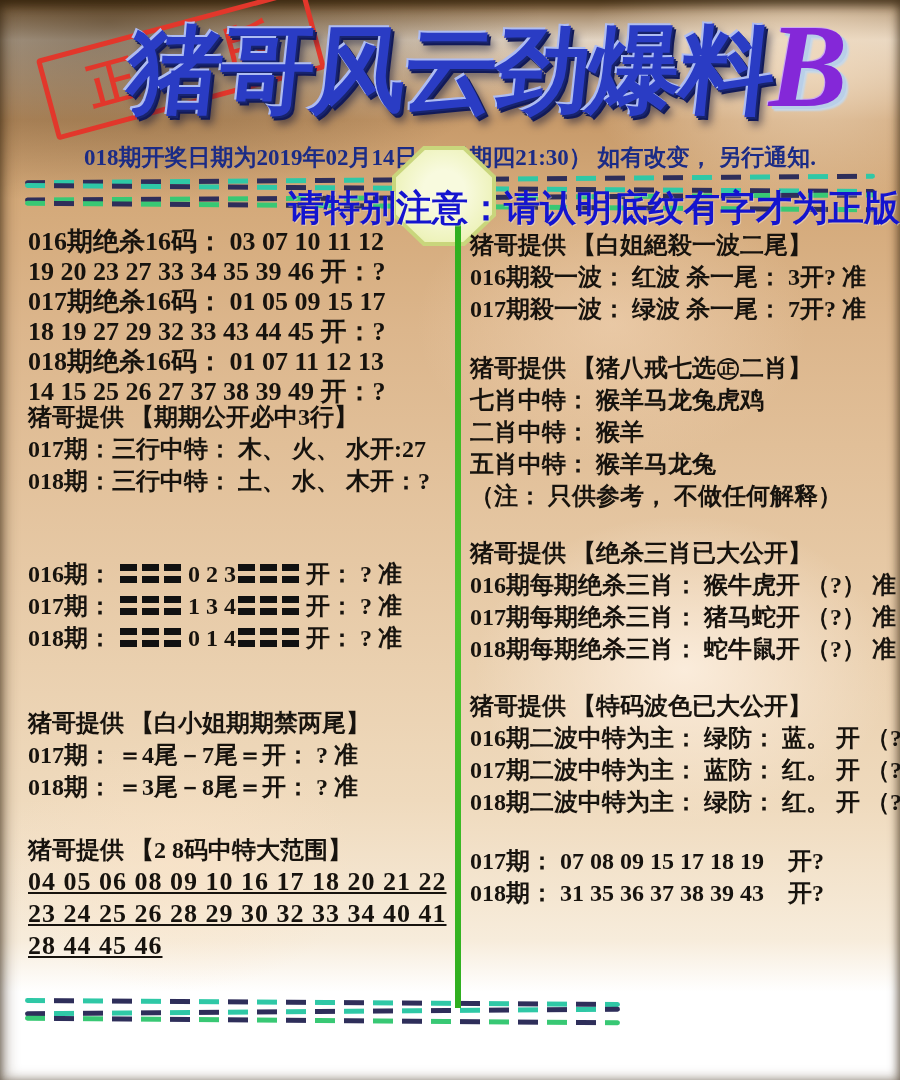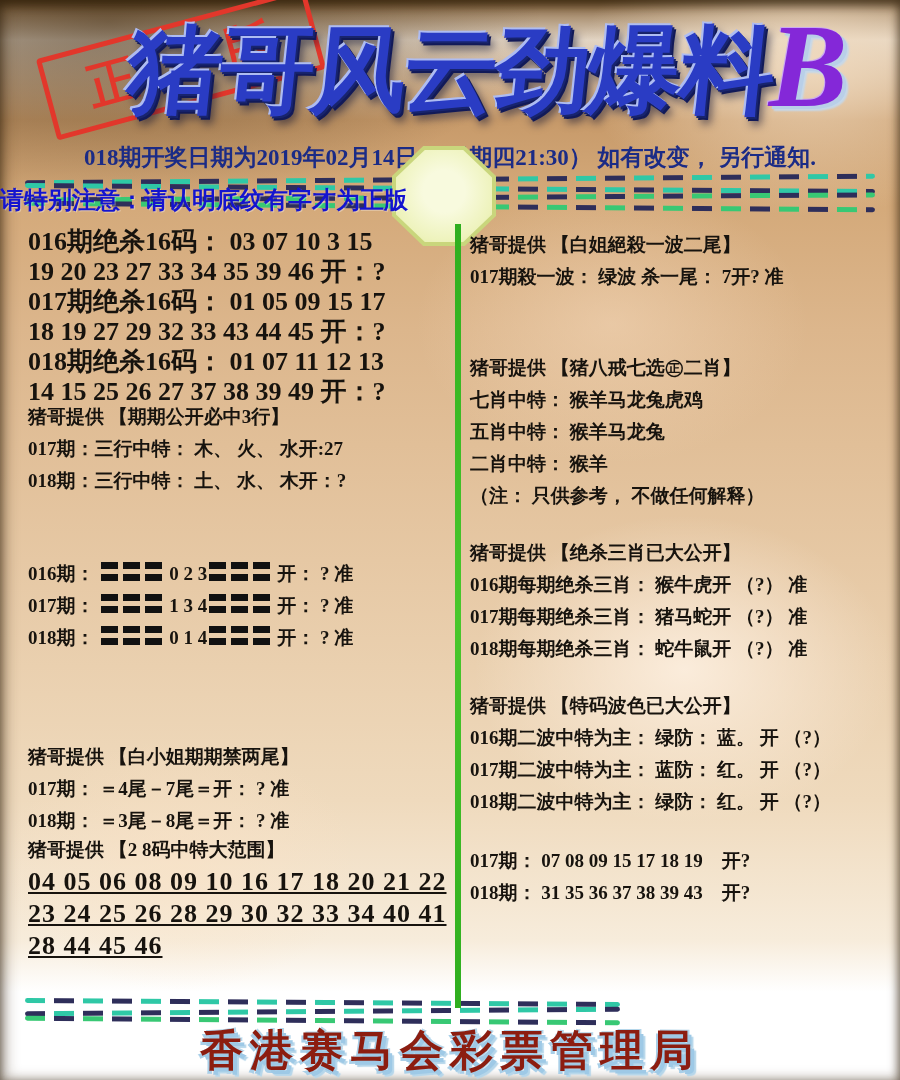--- a/index.html
+++ b/index.html
@@ -52,31 +52,31 @@
     position:absolute;left:392px;top:146px;width:104px;height:100px;z-index:2;
     clip-path:polygon(30% 0,70% 0,100% 30%,100% 70%,70% 100%,30% 100%,0 70%,0 30%);
     background:#c9d67c;
   }
   .octagon .inner{
     position:absolute;inset:4px;
     clip-path:polygon(30% 0,70% 0,100% 30%,100% 70%,70% 100%,30% 100%,0 70%,0 30%);
     background:radial-gradient(circle at 50% 45%,#f8fade 30%,#eef3bd 70%,#e0e99e);
   }
   .notice{
-    position:absolute;top:184px;left:0;width:100%;text-align:left;z-index:3;
-    font-weight:bold;font-size:24px;color:#1414cf;white-space:pre;
+    position:absolute;top:184px;left:0;width:100%;text-align:right;z-index:3;
+    font-weight:bold;font-size:36px;color:#1414cf;white-space:pre;
     text-shadow:1px 1px 0 rgba(255,255,255,.35);
   }
   
   .divider{position:absolute;left:455px;top:224px;width:6px;height:784px;background:linear-gradient(180deg,#2fae1f,#49c72c 50%,#2fae1f);z-index:2;}
   .col{position:absolute;top:225px;z-index:2;}
   .col.left{left:28px;width:425px;}
   .col.right{left:470px;width:425px;}
   .sec{position:absolute;left:0;}
-  .sec-h,.row{font-weight:bold;color:#17130e;font-size:19px;line-height:32px;white-space:pre;}
+  .sec-h,.row{font-weight:bold;color:#17130e;font-size:24px;line-height:32px;white-space:pre;}
   .kill16 .row{font-size:26px;line-height:30px;}
   .range28 .row{font-size:26px;letter-spacing:1px;text-decoration:underline;}
   .bars{display:inline-block;position:relative;width:66px;height:19px;vertical-align:-1px;margin:0 2px;}
   .bars::before,.bars::after{content:"";position:absolute;left:0;width:100%;height:7px;background:repeating-linear-gradient(90deg,#111 0 17px,transparent 17px 22px);}
   .bars::before{top:0}
   .bars::after{bottom:0}
   
   .footer{
     position:absolute;top:1022px;left:0;width:100%;text-align:center;z-index:2;
     font-weight:bold;font-size:43px;letter-spacing:7px;color:#8c1d10;white-space:pre;
@@ -104,67 +104,68 @@
   <div class="octagon">
     <div class="inner"></div>
   </div>
   <div class="notice">请特别注意：请认明底纹有字才为正版</div>
 
   <div class="divider"></div>
 
   <div class="col left">
 
     <div class="sec kill16" style="top:2px">
-      <div class="row">016期绝杀16码： 03 07 10 3 15</div>
+      <div class="row">016期绝杀16码： 03 07 10 11 12</div>
       <div class="row">19 20 23 27 33 34 35 39 46 开：?</div>
       <div class="row">017期绝杀16码： 01 05 09 15 17</div>
       <div class="row">18 19 27 29 32 33 43 44 45 开：?</div>
       <div class="row">018期绝杀16码： 01 07 11 12 13</div>
       <div class="row">14 15 25 26 27 37 38 39 49 开：?</div>
     </div>
 
     <div class="sec" style="top:176px">
       <div class="sec-h"><span>猪哥提供</span> <span>【期期公开必中3行】</span></div>
       <div class="row">017期：三行中特： 木、 火、 水开:27</div>
       <div class="row">018期：三行中特： 土、 水、 木开：?</div>
     </div>
 
     <div class="sec" style="top:333px">
       <div class="row"><span>016期： </span><span class="bars"></span><span>0 2 3</span><span class="bars"></span><span>开： ? 准</span></div>
       <div class="row"><span>017期： </span><span class="bars"></span><span>1 3 4</span><span class="bars"></span><span>开： ? 准</span></div>
       <div class="row"><span>018期： </span><span class="bars"></span><span>0 1 4</span><span class="bars"></span><span>开： ? 准</span></div>
     </div>
 
-    <div class="sec" style="top:516px">
+    <div class="sec" style="top:482px">
       <div class="sec-h"><span>猪哥提供</span> <span>【白小姐期期禁两尾】</span></div>
       <div class="row">017期： ＝4尾－7尾＝开： ? 准</div>
       <div class="row">018期： ＝3尾－8尾＝开： ? 准</div>
     </div>
 
     <div class="sec range28" style="top:609px">
       <div class="sec-h"><span>猪哥提供</span> <span>【2 8码中特大范围】</span></div>
       <div class="row">04 05 06 08 09 10 16 17 18 20 21 22</div>
       <div class="row">23 24 25 26 28 29 30 32 33 34 40 41</div>
       <div class="row">28 44 45 46</div>
     </div>
 
   </div>
 
   <div class="col right">
 
     <div class="sec" style="top:4px">
       <div class="sec-h"><span>猪哥提供</span> <span>【白姐絕殺一波二尾】</span></div>
+      <div class="row">016期殺一波： 红波 杀一尾： 3开? 准</div>
       <div class="row">017期殺一波： 绿波 杀一尾： 7开? 准</div>
     </div>
 
     <div class="sec" style="top:127px">
       <div class="sec-h"><span>猪哥提供</span> <span>【猪八戒七选㊣二肖】</span></div>
       <div class="row">七肖中特： 猴羊马龙兔虎鸡</div>
+      <div class="row">二肖中特： 猴羊</div>
       <div class="row">五肖中特： 猴羊马龙兔</div>
-      <div class="row">二肖中特： 猴羊</div>
       <div class="row">（注： 只供参考， 不做任何解释）</div>
     </div>
 
     <div class="sec" style="top:312px">
       <div class="sec-h"><span>猪哥提供</span> <span>【绝杀三肖已大公开】</span></div>
       <div class="row">016期每期绝杀三肖： 猴牛虎开 （?） 准</div>
       <div class="row">017期每期绝杀三肖： 猪马蛇开 （?） 准</div>
       <div class="row">018期每期绝杀三肖： 蛇牛鼠开 （?） 准</div>
     </div>
 
@@ -180,15 +181,14 @@
       <div class="row">018期： 31 35 36 37 38 39 43　开?</div>
     </div>
 
   </div>
 
   <div class="wave wave-bottom">
     <div class="w w2"></div>
     <div class="w w1"></div>
     <div class="w w4"></div>
   </div>
-  <div class="footer">香港赛马会彩票管理局</div>
 
 </div>
 
 </body></html>

